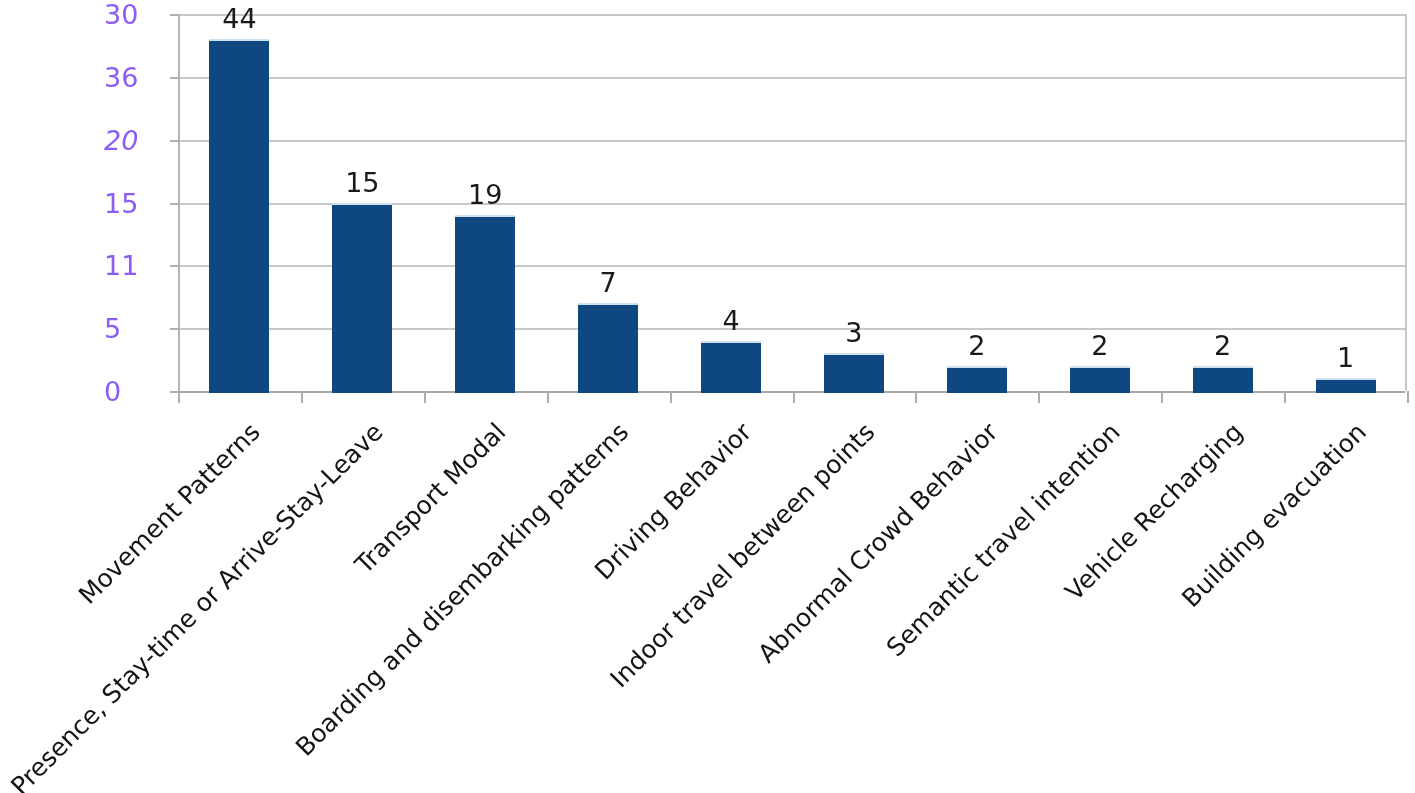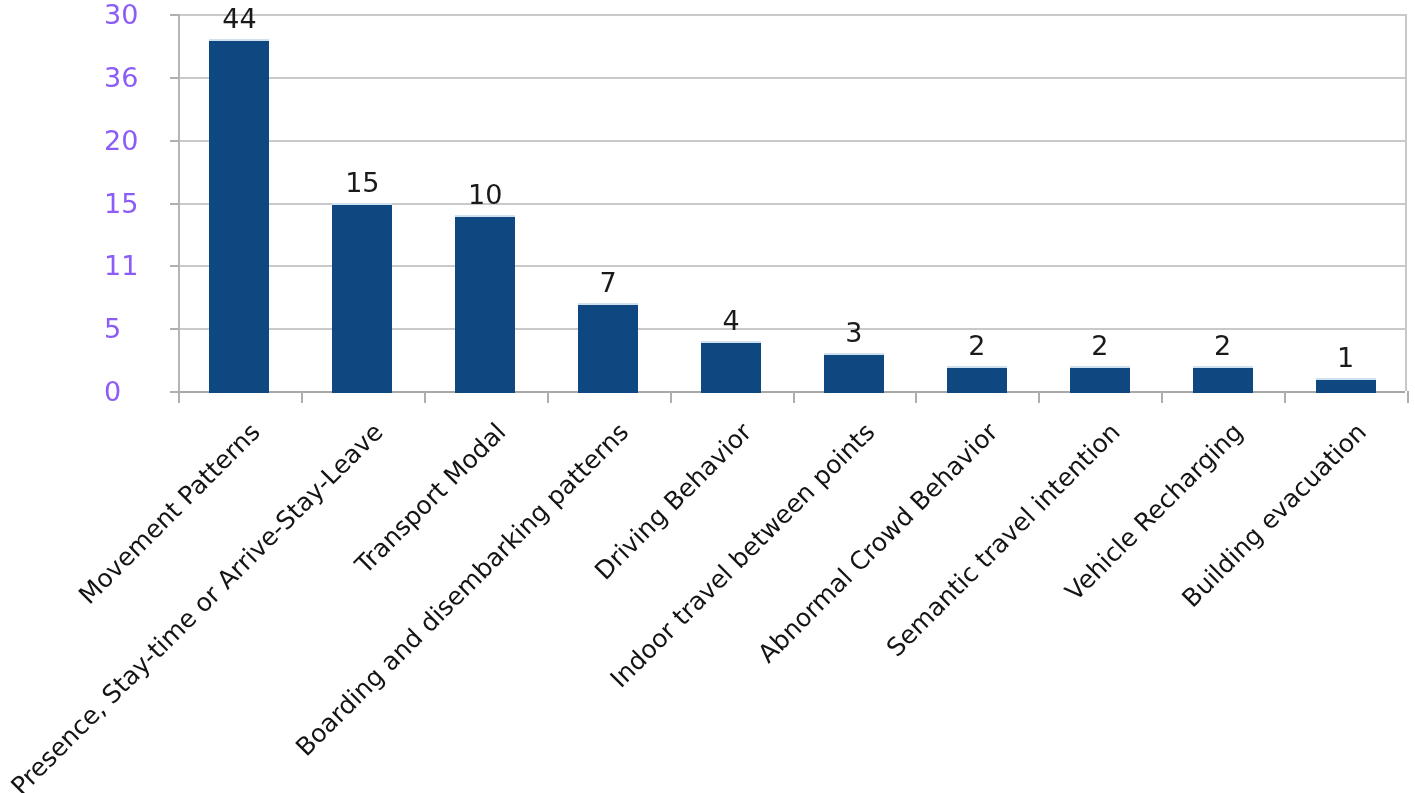--- a/index.html
+++ b/index.html
@@ -149,32 +149,32 @@
       <div class="y-tick" style="top: 139.667px;"></div>
       <div class="y-tick" style="top: 76.8333px;"></div>
       <div class="y-tick" style="top: 14px;"></div>
     </div>
 
   <div class="y-labels-wrap" id="y-labels">
       <div class="y-label" style="top: 391px;">0</div>
       <div class="y-label" style="top: 328.167px;">5</div>
       <div class="y-label" style="top: 265.333px;">11</div>
       <div class="y-label" style="top: 202.5px;">15</div>
-      <div class="y-label" style="top: 139.667px;">20</div>
+      <div class="y-label" style="top: 139.667px; font-style: italic;">20</div>
       <div class="y-label" style="top: 76.8333px;">36</div>
       <div class="y-label" style="top: 14px;">30</div>
     </div>
 
   <div id="bars-layer">
       <div class="bar" title="Movement Patterns: 28" style="left: 209.45px; top: 39.1333px; width: 60px; height: 351.867px; bottom: auto; position: absolute; background: rgb(15, 72, 128);"></div>
       <div class="bar-value" style="left: 189.45px; width: 100px; top: 5.13333px;">44</div>
       <div class="bar" title="Presence, Stay-time or Arrive-Stay-Leave: 15" style="left: 332.35px; top: 202.5px; width: 60px; height: 188.5px; bottom: auto; position: absolute; background: rgb(15, 72, 128);"></div>
       <div class="bar-value" style="left: 312.35px; width: 100px; top: 168.5px;">15</div>
       <div class="bar" title="Transport Modal: 14" style="left: 455.25px; top: 215.067px; width: 60px; height: 175.933px; bottom: auto; position: absolute; background: rgb(15, 72, 128);"></div>
-      <div class="bar-value" style="left: 435.25px; width: 100px; top: 181.067px;">10</div>
+      <div class="bar-value" style="left: 435.25px; width: 100px; top: 181.067px;">19</div>
       <div class="bar" title="Boarding and disembarking patterns: 7" style="left: 578.15px; top: 303.033px; width: 60px; height: 87.9667px; bottom: auto; position: absolute; background: rgb(15, 72, 128);"></div>
       <div class="bar-value" style="left: 558.15px; width: 100px; top: 269.033px;">7</div>
       <div class="bar" title="Driving Behavior: 4" style="left: 701.05px; top: 340.733px; width: 60px; height: 50.2667px; bottom: auto; position: absolute; background: rgb(15, 72, 128);"></div>
       <div class="bar-value" style="left: 681.05px; width: 100px; top: 306.733px;">4</div>
       <div class="bar" title="Indoor travel between points: 3" style="left: 823.95px; top: 353.3px; width: 60px; height: 37.7px; bottom: auto; position: absolute; background: rgb(15, 72, 128);"></div>
       <div class="bar-value" style="left: 803.95px; width: 100px; top: 319.3px;">3</div>
       <div class="bar" title="Abnormal Crowd Behavior: 2" style="left: 946.85px; top: 365.867px; width: 60px; height: 25.1333px; bottom: auto; position: absolute; background: rgb(15, 72, 128);"></div>
       <div class="bar-value" style="left: 926.85px; width: 100px; top: 331.867px;">2</div>
       <div class="bar" title="Semantic travel intention: 2" style="left: 1069.75px; top: 365.867px; width: 60px; height: 25.1333px; bottom: auto; position: absolute; background: rgb(15, 72, 128);"></div>
       <div class="bar-value" style="left: 1049.75px; width: 100px; top: 331.867px;">2</div>

